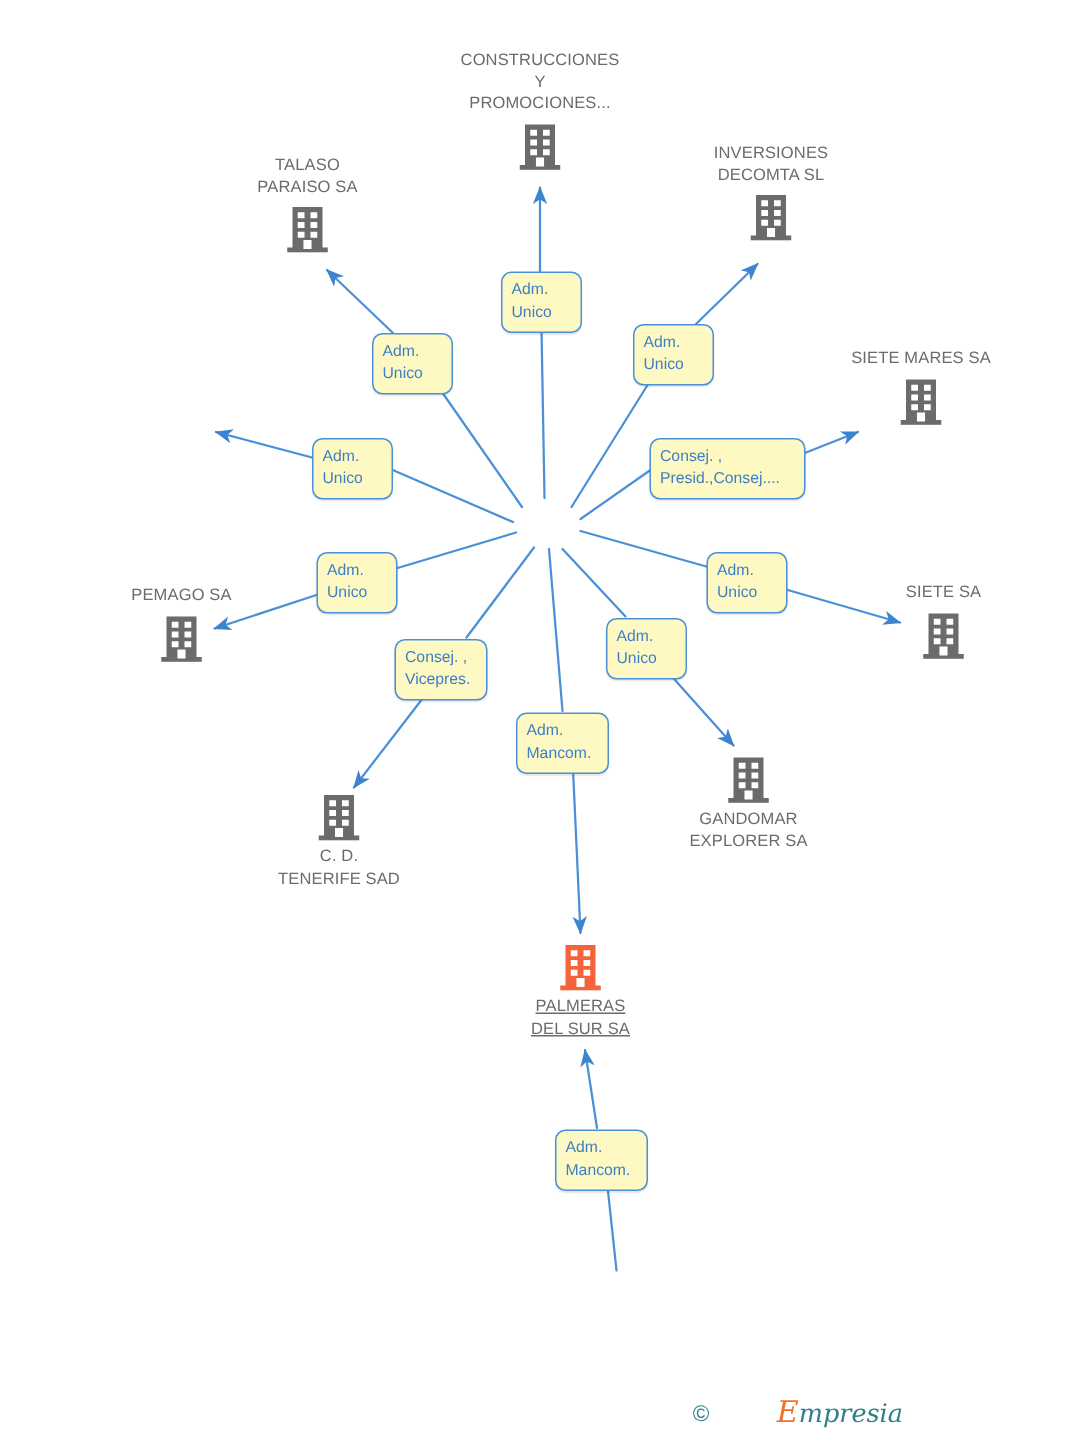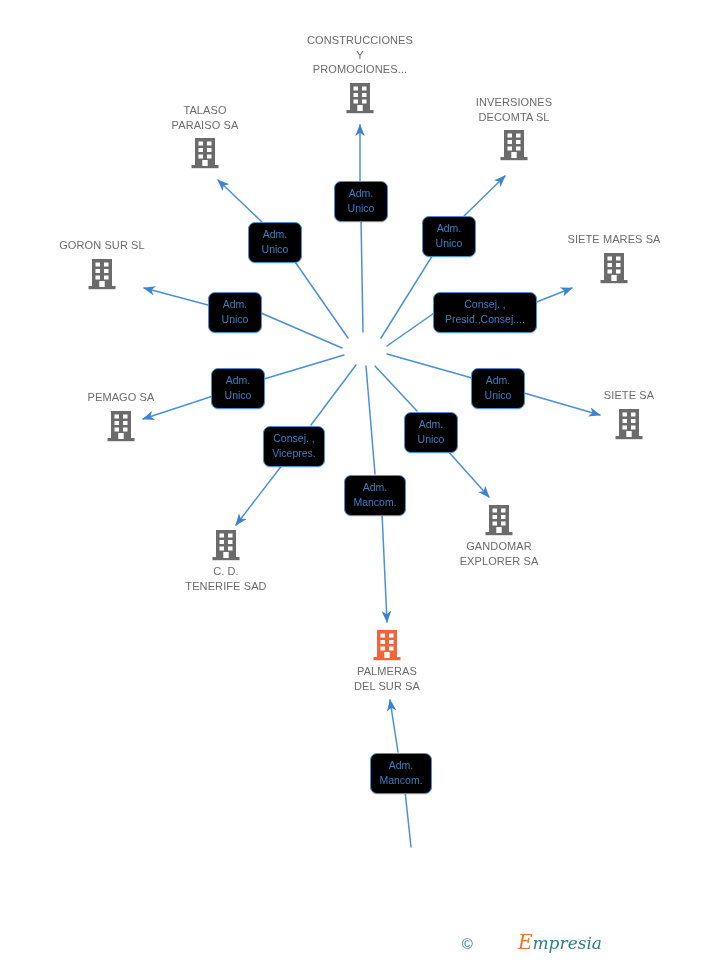--- a/index.html
+++ b/index.html
@@ -35,27 +35,26 @@
   }
   .node .glyph svg{display:inline-block;}
   .node .label{display:block;white-space:pre-line;}
   .node.top-label .label{margin-bottom:3px;}
   .node.bot-label .label{margin-top:3px;}
 
   
   .chip{
     position:absolute;
     box-sizing:border-box;
-    background:#000000;
+    background:#fef9c3;
     border:1.4px solid #4a90d9;
     border-radius:7px;
     color:#3c7fc4;
     font-size:10.5px;
     line-height:15px;
-    text-align:center;
     padding:4px 6px 5px;
     white-space:pre-line;
     box-shadow:0 1px 1px rgba(0,0,0,.10);
     user-select:none;
   }
   .chip.w1{width:54px;margin-left:-27px;}
   .chip.w2{width:62px;margin-left:-31px;}
   .chip.w3{width:104px;margin-left:-52px;}
 
   
@@ -175,38 +174,20 @@
           <rect x="8.5" y="13" width="4.5" height="4"></rect>
             <rect x="17" y="13" width="4.5" height="4"></rect>
           <rect x="8.5" y="19.5" width="4.5" height="4"></rect>
             <rect x="17" y="19.5" width="4.5" height="4"></rect>
           <rect x="12.3" y="25" width="5.4" height="6"></rect>
         </g>
       </svg>
     </span>
   </div>
 
-  <div class="node top-label" style="left:102px;top:238px;">
-    <span class="label">GORON SUR SL</span>
-    <span class="glyph">
-      <svg width="30" height="34" viewBox="0 0 30 34">
-        <rect x="5" y="3" width="20" height="28" fill="#6b6b6b"></rect>
-        <rect x="1.5" y="30" width="27" height="3.2" fill="#6b6b6b"></rect>
-        <g fill="#ffffff">
-          <rect x="8.5" y="6.5" width="4.5" height="4"></rect>
-            <rect x="17" y="6.5" width="4.5" height="4"></rect>
-          <rect x="8.5" y="13" width="4.5" height="4"></rect>
-            <rect x="17" y="13" width="4.5" height="4"></rect>
-          <rect x="8.5" y="19.5" width="4.5" height="4"></rect>
-            <rect x="17" y="19.5" width="4.5" height="4"></rect>
-          <rect x="12.3" y="25" width="5.4" height="6"></rect>
-        </g>
-      </svg>
-    </span>
-  </div>
 
   <div class="node top-label" style="left:614px;top:232px;">
     <span class="label">SIETE MARES SA</span>
     <span class="glyph">
       <svg width="30" height="34" viewBox="0 0 30 34">
         <rect x="5" y="3" width="20" height="28" fill="#6b6b6b"></rect>
         <rect x="1.5" y="30" width="27" height="3.2" fill="#6b6b6b"></rect>
         <g fill="#ffffff">
           <rect x="8.5" y="6.5" width="4.5" height="4"></rect>
             <rect x="17" y="6.5" width="4.5" height="4"></rect>
@@ -292,21 +273,21 @@
           <rect x="8.5" y="19.5" width="4.5" height="4"></rect>
             <rect x="17" y="19.5" width="4.5" height="4"></rect>
           <rect x="12.3" y="25" width="5.4" height="6"></rect>
         </g>
       </svg>
     </span>
     <span class="label">GANDOMAR
 EXPLORER SA</span>
   </div>
 
-  <div class="node bot-label" style="left:387px;top:627px;">
+  <div class="node bot-label" style="left:387px;top:627px;text-decoration:underline;">
     <span class="glyph">
       <svg width="30" height="34" viewBox="0 0 30 34">
         <rect x="5" y="3" width="20" height="28" fill="#f4633a"></rect>
         <rect x="1.5" y="30" width="27" height="3.2" fill="#f4633a"></rect>
         <g fill="#ffffff">
           <rect x="8.5" y="6.5" width="4.5" height="4"></rect>
             <rect x="17" y="6.5" width="4.5" height="4"></rect>
           <rect x="8.5" y="13" width="4.5" height="4"></rect>
             <rect x="17" y="13" width="4.5" height="4"></rect>
           <rect x="8.5" y="19.5" width="4.5" height="4"></rect>

